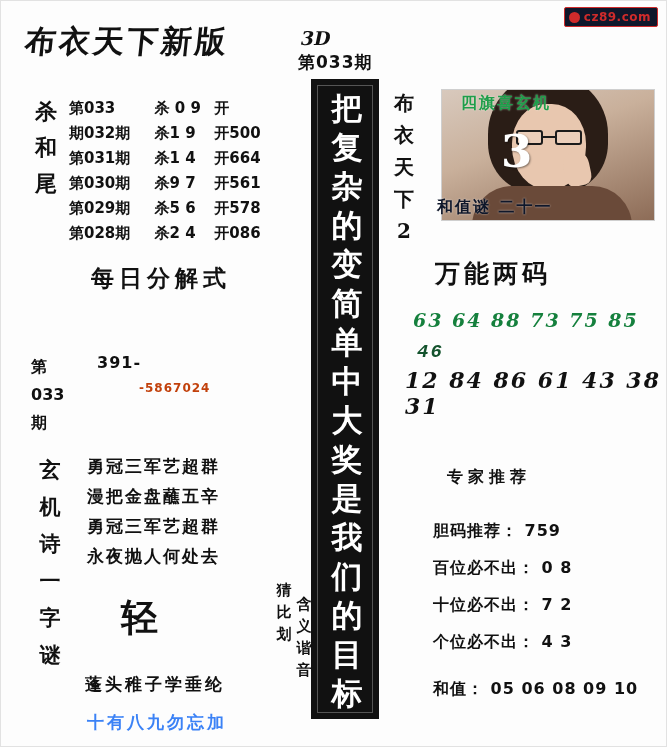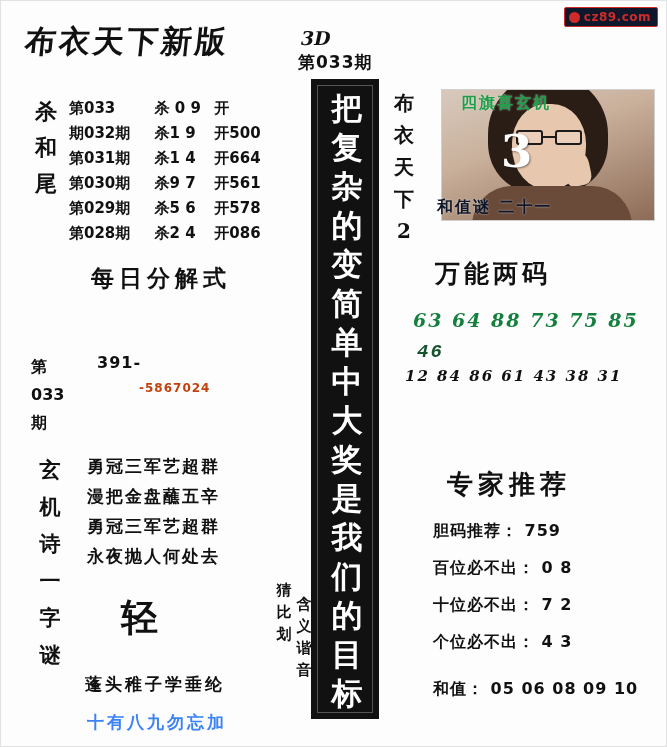--- a/index.html
+++ b/index.html
@@ -226,28 +226,27 @@
     margin-left:8px;
   }
   .nums2{
     position:absolute;left:416px;top:340px;
     font-size:19px;font-weight:bold;color:#14532d;
     letter-spacing:2px;font-style:italic;
     font-family:Liberation Mono, monospace;
   }
   .nums3{
     position:absolute;left:404px;top:366px;
-    font-size:15px;font-weight:bold;color:#111;
+    font-size:22px;font-weight:bold;color:#111;
     letter-spacing:2px;font-style:italic;
     font-family:"DejaVu Serif","Liberation Serif",serif;
-    text-align:center;
   }
   .expert{
     position:absolute;left:446px;top:466px;
-    font-size:26px;font-weight:bold;color:#111;letter-spacing:5px;
+    font-size:16px;font-weight:bold;color:#111;letter-spacing:5px;
     font-family:"DejaVu Serif","Liberation Serif",serif;
   }
   .erow{
     position:absolute;left:400px;
     font-size:16px;font-weight:bold;color:#111;letter-spacing:1px;
     font-family:"DejaVu Sans","Liberation Sans",sans-serif;
     margin-left:32px;
   }
   .e1{top:520px;}
   .e2{top:557px;}

